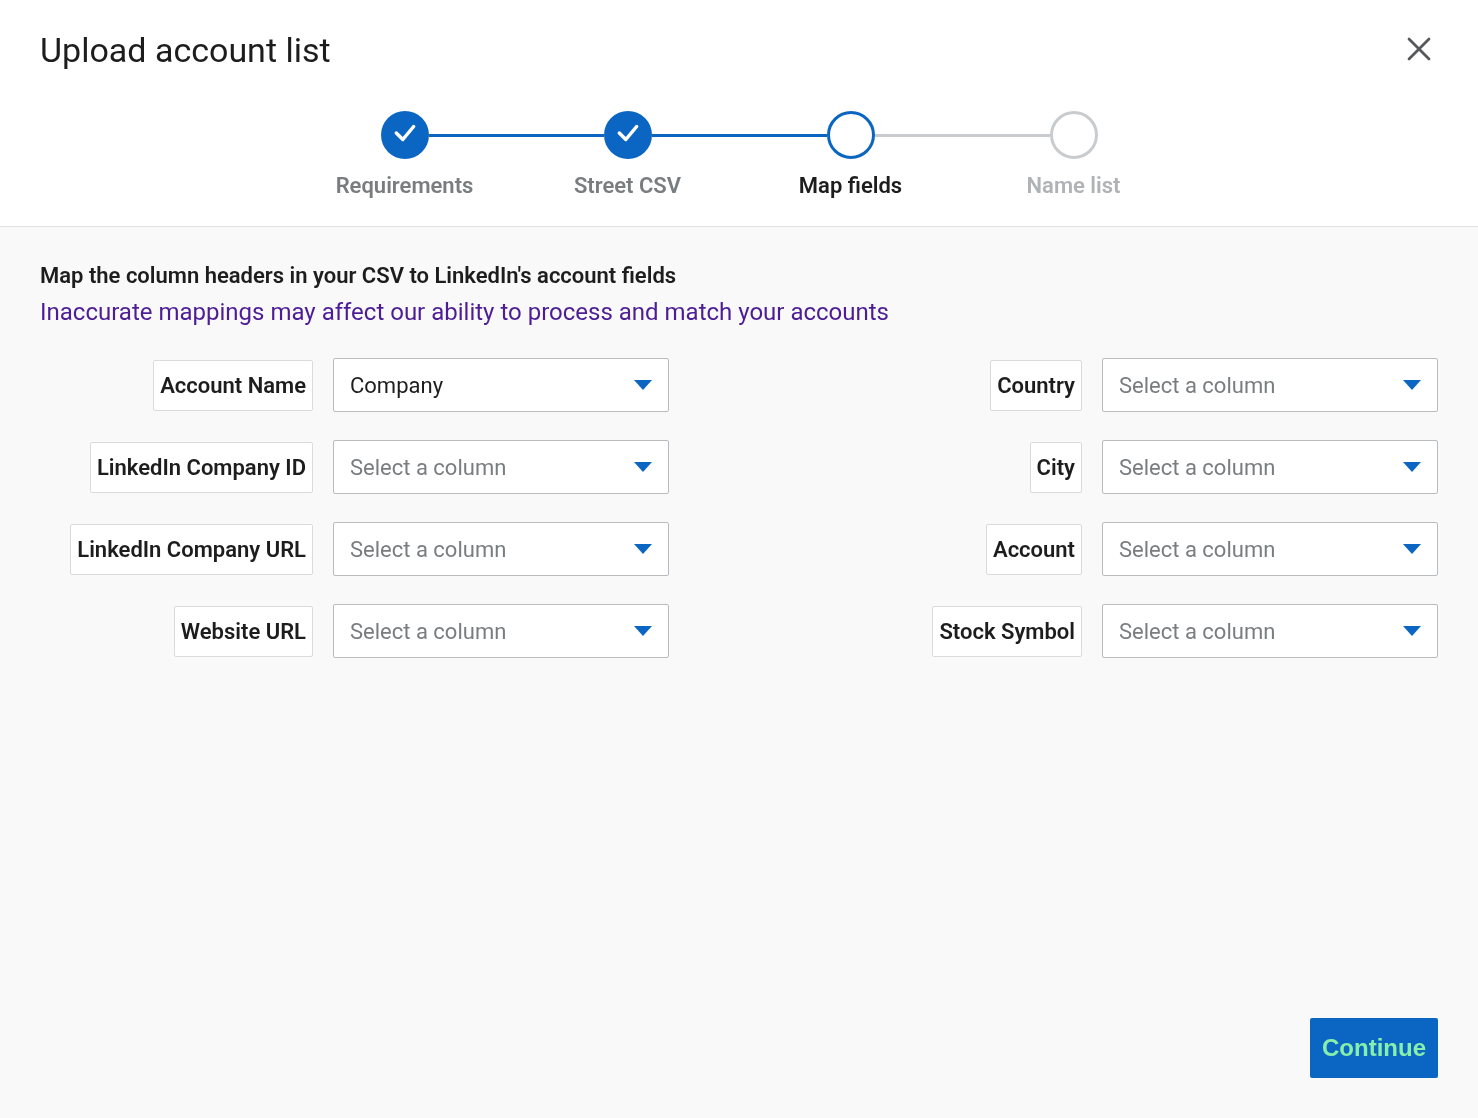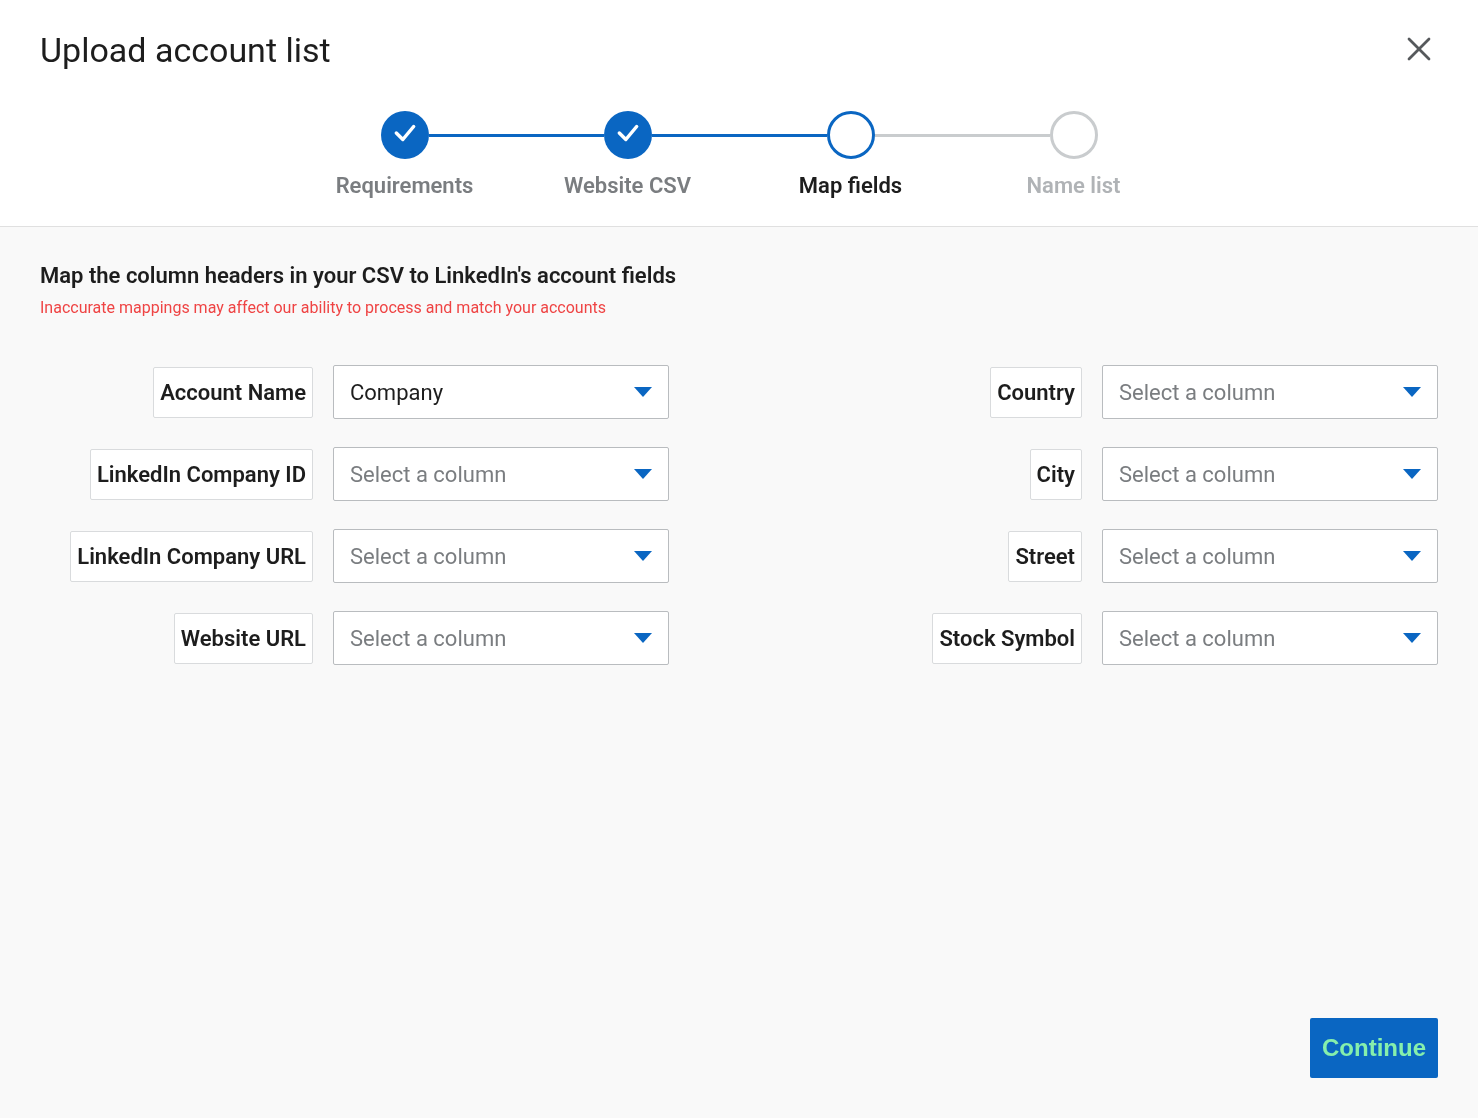--- a/index.html
+++ b/index.html
@@ -85,23 +85,23 @@
       display: flex;
       flex-direction: column;
     }
     .section-title {
       font-size: 22px;
       font-weight: 600;
       color: #1d1d1d;
       margin-bottom: 10px;
     }
     .section-sub {
-      font-size: 16px;
-      color: #ef4444;
-      margin-bottom: 48px;
+      font-size: 24px;
+      color: #4c1d95;
+      margin-bottom: 32px;
     }
 
     .mapping-grid {
       display: grid;
       grid-template-columns: 1fr 1fr;
       column-gap: 140px;
       row-gap: 28px;
       max-width: 1420px;
     }
     .map-row {
@@ -205,21 +205,21 @@
               </svg>
           </span>
         </div>
         <div class="connector done"></div>
         <div class="circle current"></div>
         <div class="connector future"></div>
         <div class="circle future"></div>
       </div>
       <div class="step-labels-row">
         <div class="step-label done" style="width:223px">Requirements</div>
-        <div class="step-label done" style="width:223px">Website CSV</div>
+        <div class="step-label done" style="width:223px">Street CSV</div>
         <div class="step-label current" style="width:223px">Map fields</div>
         <div class="step-label future" style="width:223px">Name list</div>
       </div>
     </div>
   </div>
 
   <div class="body-area">
     <div class="section-title">Map the column headers in your CSV to LinkedIn's account fields</div>
     <div class="section-sub">Inaccurate mappings may affect our ability to process and match your accounts</div>
 
@@ -259,21 +259,21 @@
 
       <div class="map-row">
         <div class="field-label">LinkedIn Company URL</div>
         <div class="select-box">
           <span class="placeholder">Select a column</span>
           <span class="caret"></span>
         </div>
       </div>
 
       <div class="map-row">
-        <div class="field-label">Street</div>
+        <div class="field-label">Account</div>
         <div class="select-box">
           <span class="placeholder">Select a column</span>
           <span class="caret"></span>
         </div>
       </div>
 
       <div class="map-row">
         <div class="field-label">Website URL</div>
         <div class="select-box">
           <span class="placeholder">Select a column</span>

